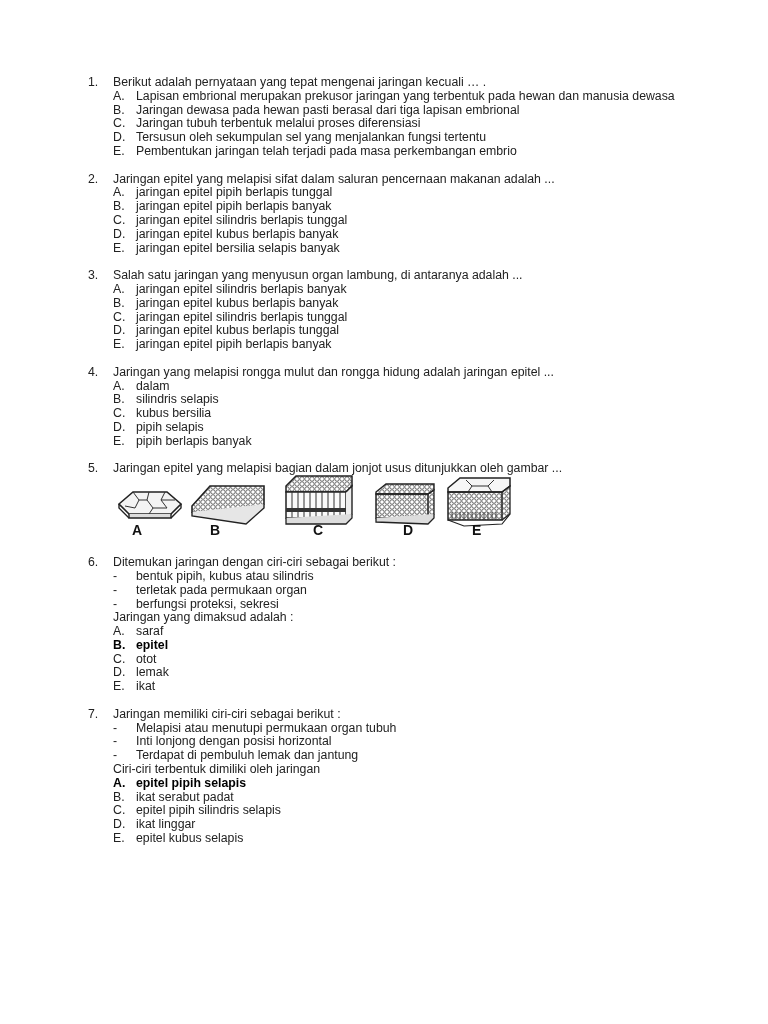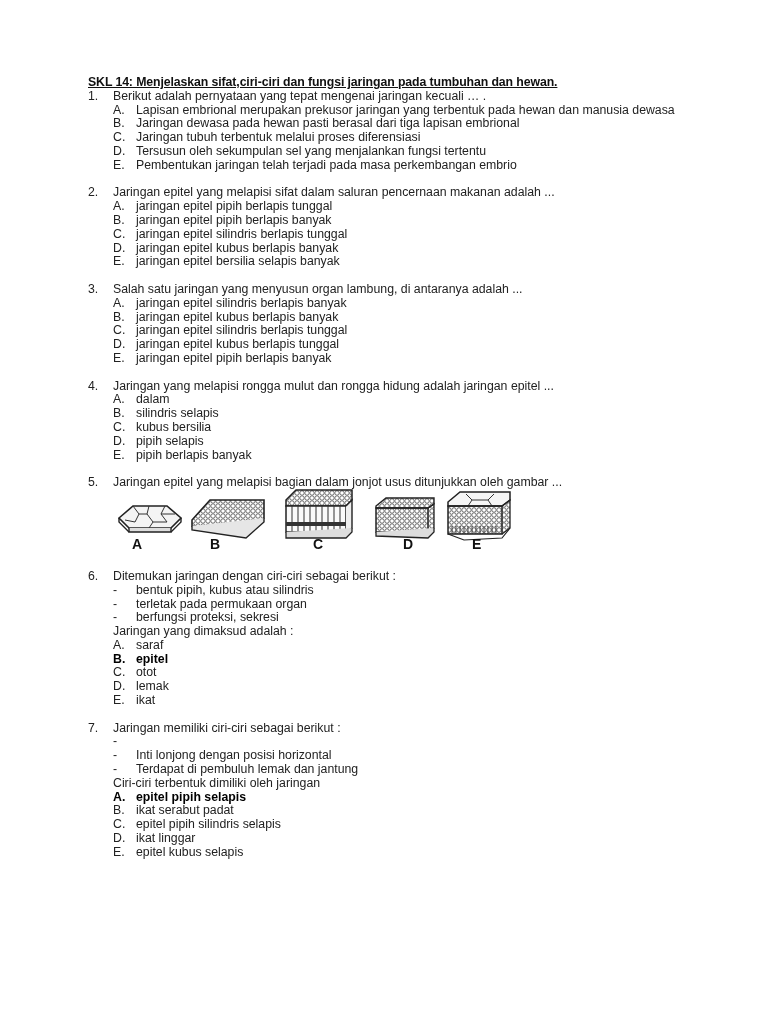--- a/index.html
+++ b/index.html
@@ -19,21 +19,20 @@
   .bullet { display: flex; }
   .bullet-dash { width: 23px; flex: none; }
   .figure-row { position: relative; height: 66px; margin-left: 22px; margin-top: 2px; margin-bottom: 12px; }
   .fig { position: absolute; top: 0; }
   .fig-label { position: absolute; top: 46px; font-weight: bold; font-size: 14px; color: #111; }
 </style>
 </head>
 <body>
 
 <div class="page">
-  <div class="title">SKL 14: Menjelaskan sifat,ciri-ciri dan fungsi jaringan pada tumbuhan dan hewan.</div>
 
   <div class="q">
     <div class="q-line">
       <span class="q-num">1.</span>
       <span class="q-text">Berikut adalah pernyataan yang tepat mengenai jaringan kecuali … .</span>
     </div>
     <div class="sub">
       <div class="opt">
           <span class="opt-letter">A.</span>
           <span class="opt-text">Lapisan embrional merupakan prekusor jaringan yang terbentuk pada hewan dan manusia dewasa</span>
@@ -243,20 +242,21 @@
   </div>
 
   <div class="q">
     <div class="q-line">
       <span class="q-num">7.</span>
       <span class="q-text">Jaringan memiliki ciri-ciri sebagai berikut :</span>
     </div>
     <div class="sub">
       <div class="bullet">
           <span class="bullet-dash">-</span>
+          <span>Melapisi atau menutupi permukaan organ tubuh</span>
         </div>
       <div class="bullet">
           <span class="bullet-dash">-</span>
           <span>Inti lonjong dengan posisi horizontal</span>
         </div>
       <div class="bullet">
           <span class="bullet-dash">-</span>
           <span>Terdapat di pembuluh lemak dan jantung</span>
         </div>
       <div>Ciri-ciri terbentuk dimiliki oleh jaringan</div>

